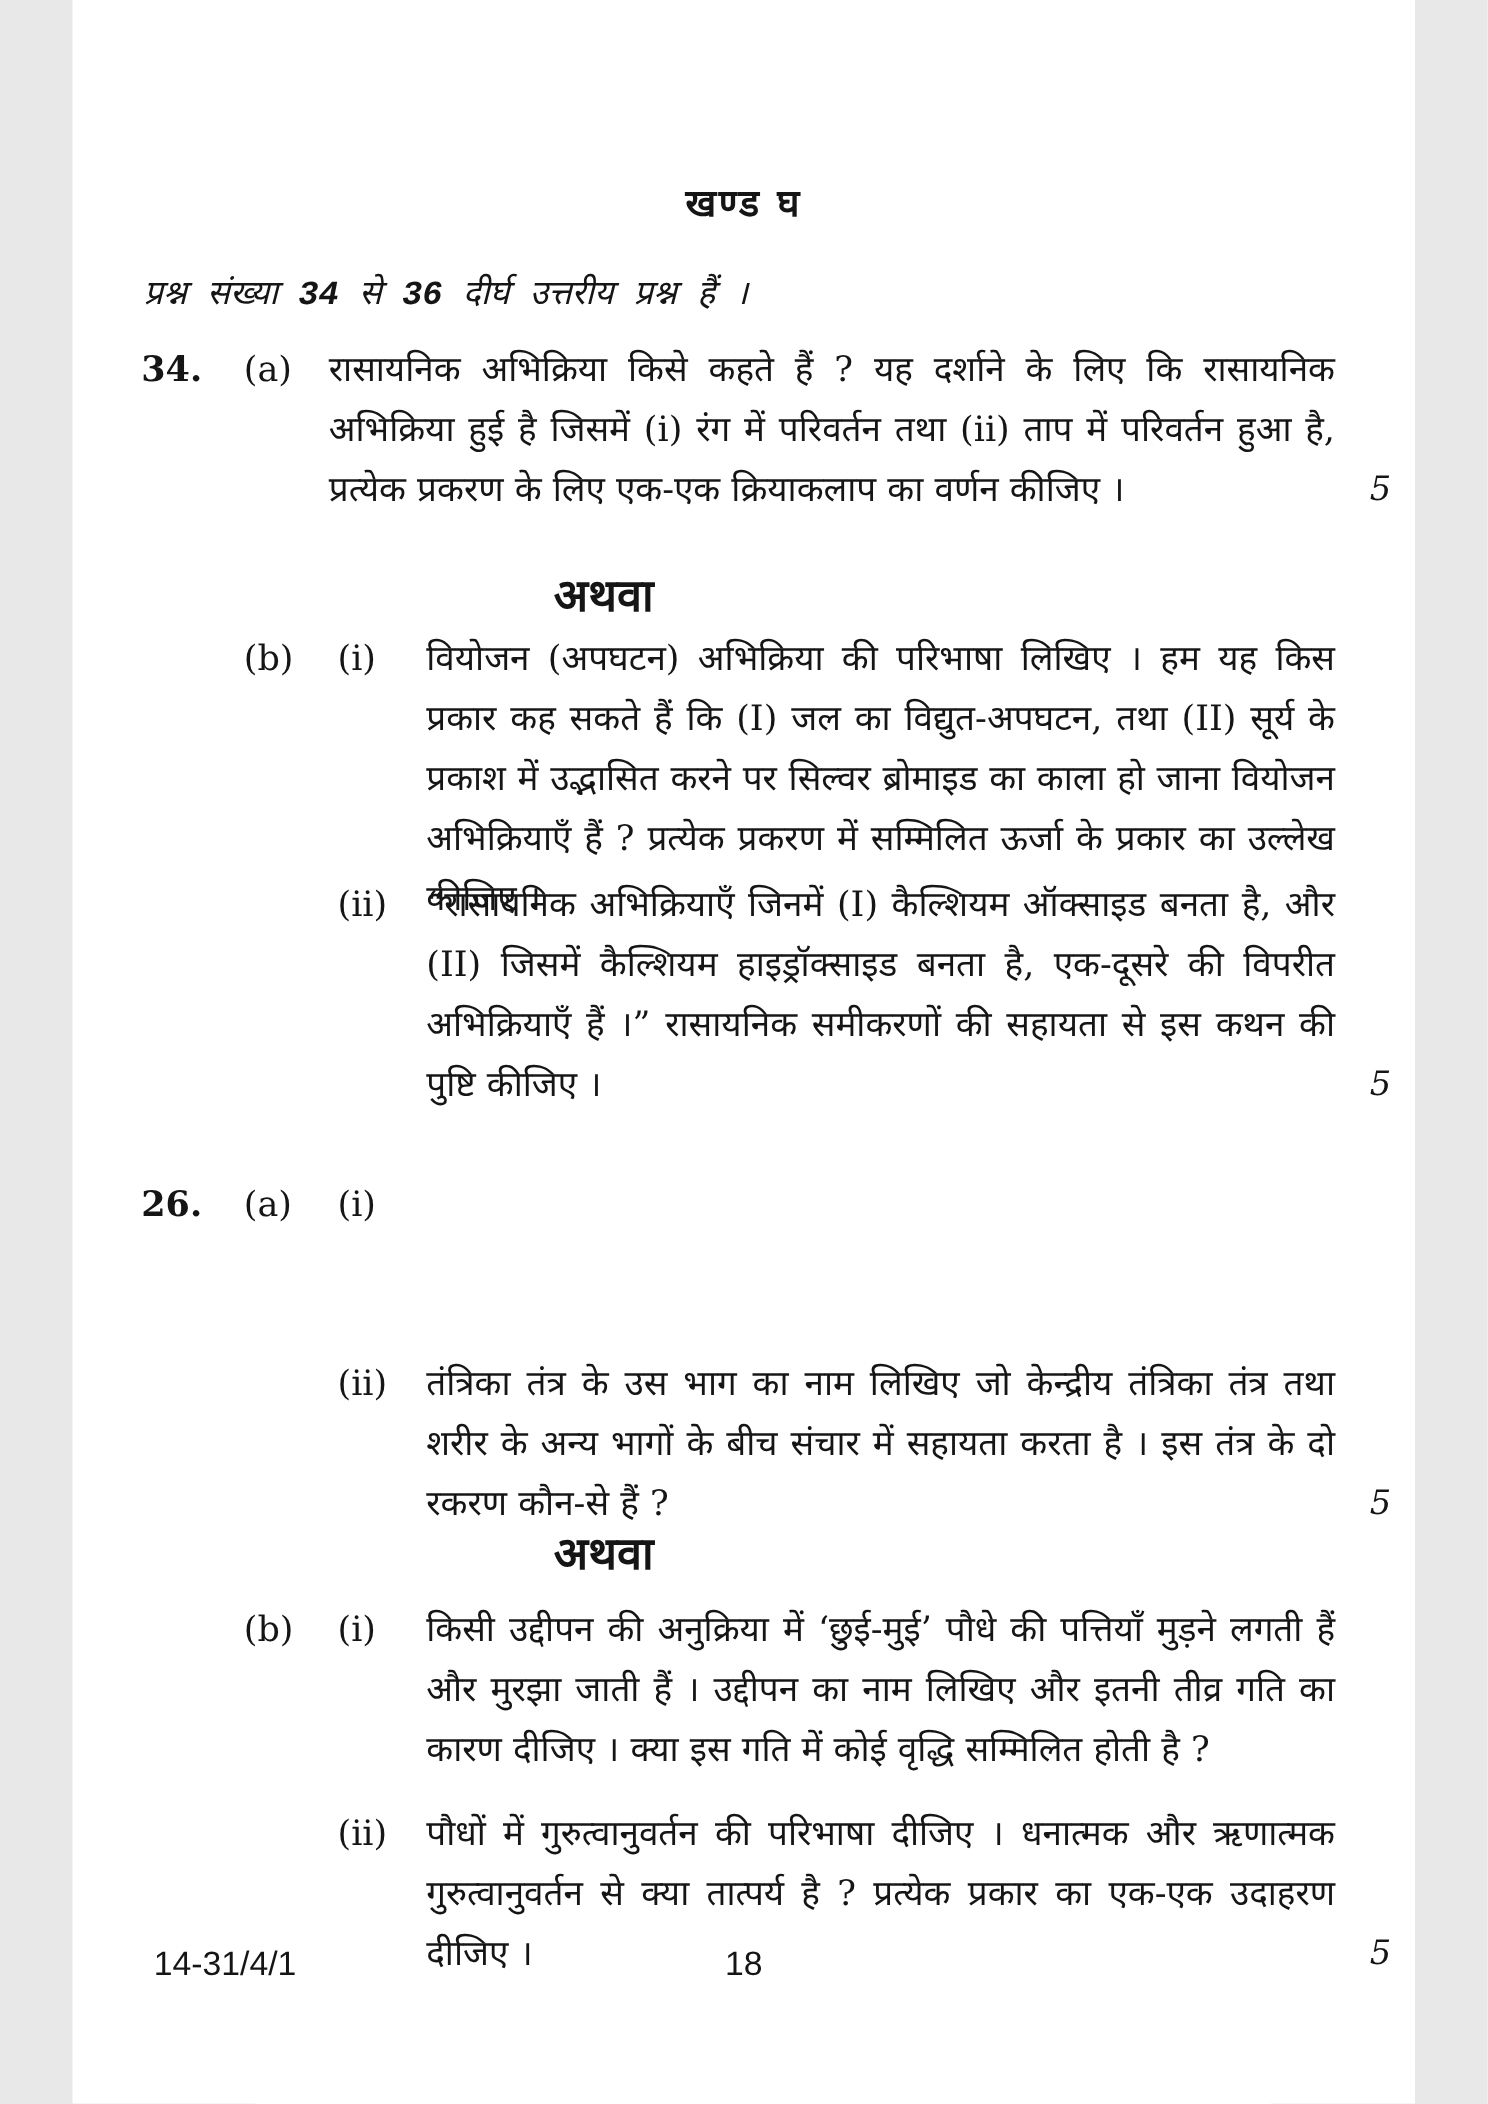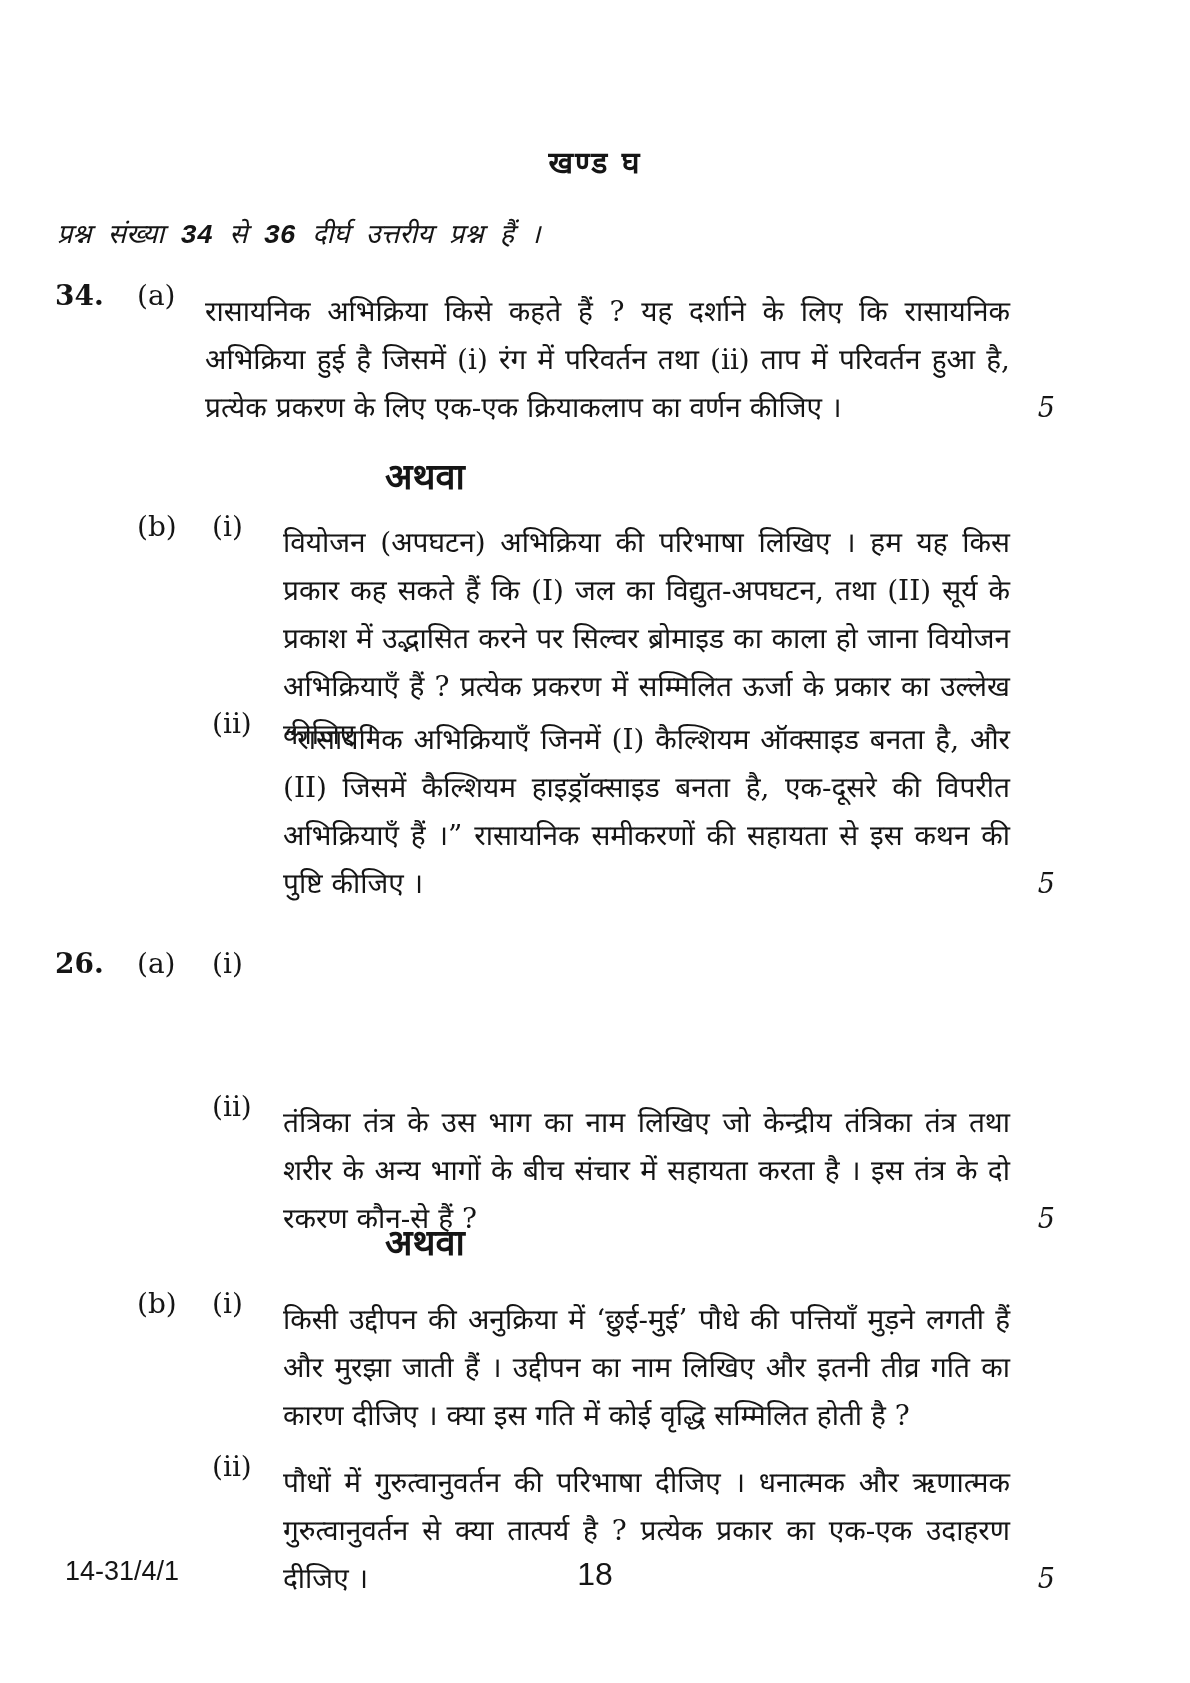--- a/index.html
+++ b/index.html
@@ -1,18 +1,18 @@
 <!DOCTYPE html>
 <html><head>
 <meta charset="utf-8">
 <style>
   html,body { margin:0; padding:0; background:#e8e8e8; }
   .page {
     position: relative;
-    width: 1190px;
+    width: 1074px;
     height: 1683px;
     margin: 0 auto;
     background: #ffffff;
     font-family: "DejaVu Serif", "Liberation Serif", serif;
     color: #151515;
     overflow: hidden;
   }
   .section-title {
     position: absolute;
     top: 141px; left: 0; width: 100%;
@@ -37,21 +37,20 @@
     font-size: 28px;
     line-height: 48px;
   }
   .qrow.lvl2 { grid-template-columns: 82px 68px 805px 1fr; }
   .qrow.lvl3 { grid-template-columns: 82px 75px 71px 727px 1fr; }
   .qrow.lvl3b { grid-template-columns: 157px 71px 727px 1fr; }
   .qnum { font-weight: bold; }
   .qtext {
     text-align: justify;
     text-justify: inter-word;
-    margin-top: 16px;
   }
   .marks {
     align-self: end;
     justify-self: end;
     font-style: italic;
     font-size: 27px;
   }
   .or-row {
     position: absolute;
     left: 385px;
@@ -63,21 +62,21 @@
     position: absolute;
     top: 1556px; left: 65px;
     font-family: "Liberation Sans", "DejaVu Sans", sans-serif;
     font-size: 27px;
   }
   .footer-page {
     position: absolute;
     top: 1556px; left: 0; width: 100%;
     text-align: center;
     font-family: "Liberation Sans", "DejaVu Sans", sans-serif;
-    font-size: 32px;
+    font-size: 27px;
   }
 </style>
 </head>
 <body>
 
 <div class="page">
 
   <div class="section-title">खण्ड घ</div>
 
   <div class="instruction"><span>प्रश्न संख्या </span><span class="bnum">34</span><span> से </span><span class="bnum">36</span><span> दीर्घ उत्तरीय प्रश्न हैं ।</span></div>

